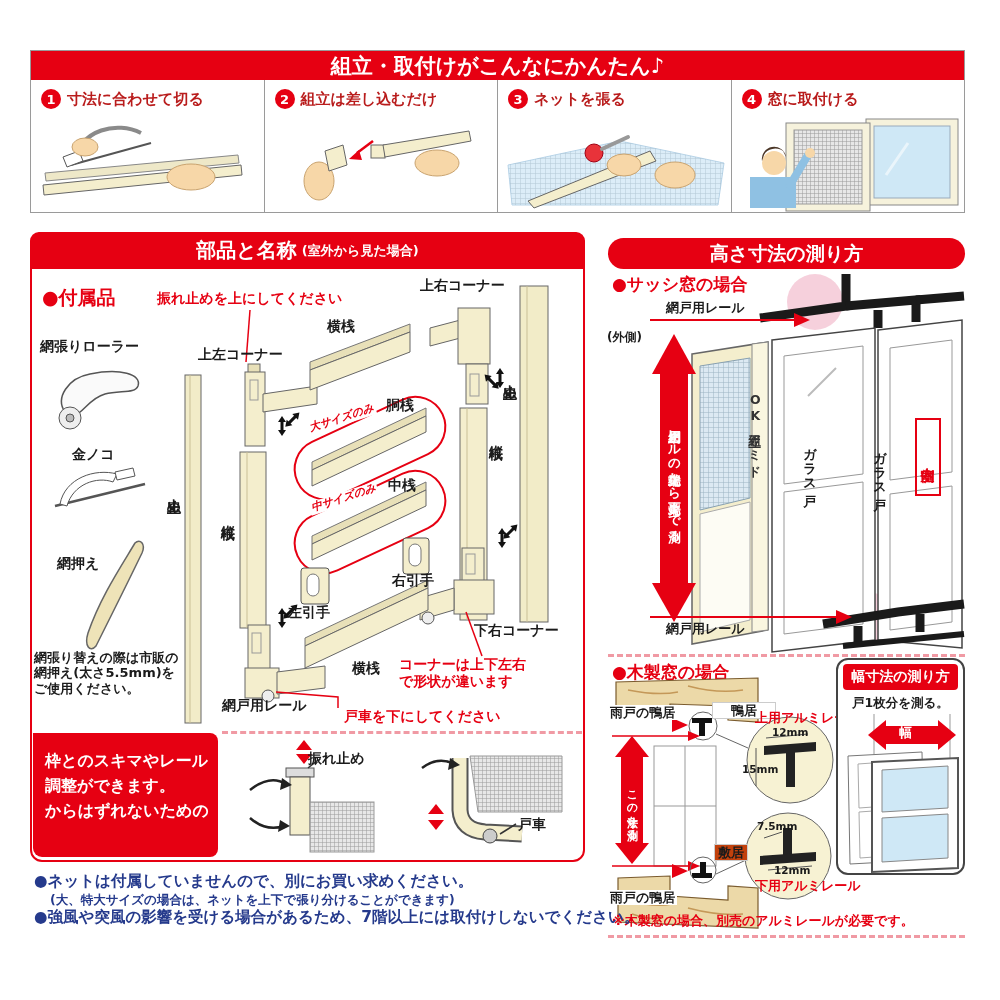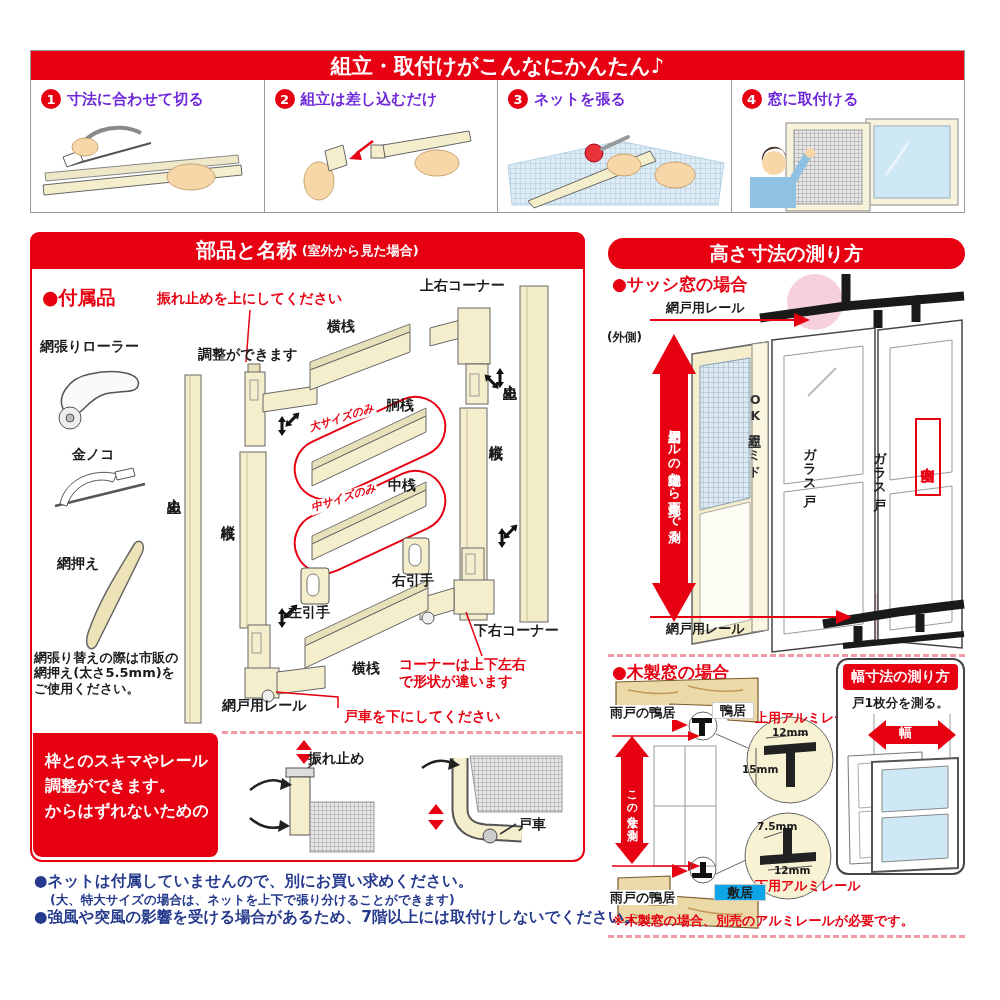--- a/index.html
+++ b/index.html
@@ -18,21 +18,21 @@
   #top-banner{left:30px;top:50px;width:935px;height:163px;border:1px solid #9a9a9a;
               box-sizing:border-box;display:flex;flex-direction:column}
   #top-title{height:29px;background:#e60012;color:#ffffff;display:flex;align-items:center;
              justify-content:center;font-size:21px;font-weight:bold}
   #step-row{flex:1;display:flex}
   .step{flex:1;border-left:1px solid #9a9a9a;position:relative;box-sizing:border-box}
   .step:first-child{border-left:none}
   .step-head{display:flex;align-items:center;gap:6px;padding:9px 0 0 10px}
   .num{min-width:20px;height:20px;border-radius:50%;background:#e60012;color:#fff;
        font-size:13px;font-weight:bold;display:inline-flex;align-items:center;justify-content:center}
-  .step-label{font-size:15px;font-weight:bold;color:#6d28d9}
+  .step-label{font-size:15px;font-weight:bold;color:#b91c1c}
 
   
   #parts-box{left:30px;top:232px;width:555px;height:630px;border:2.5px solid #e60012;
              border-radius:12px;box-sizing:border-box;background:#fff}
   #parts-title{left:30px;top:232px;width:555px;height:37px;background:#e60012;
                border-radius:9px 9px 0 0;display:flex;align-items:center;justify-content:center;
                gap:5px;color:#fff}
   #parts-title .big{font-size:20px;font-weight:bold}
   #parts-title .small{font-size:13px;font-weight:bold}
   #adjust-box{left:33px;top:733px;width:185px;height:124px;background:#e60012;
@@ -257,21 +257,21 @@
 <div class="lbl" style="left:42px;top:286px;font-size:19px"><span class="red">●付属品</span></div>
 <div class="lbl" style="left:40px;top:338px">網張りローラー</div>
 <div class="lbl" style="left:72px;top:446px">金ノコ</div>
 <div class="lbl" style="left:57px;top:555px">網押え</div>
 <div class="lbl" style="left:34px;top:650px;font-size:13px">
   <div>網張り替えの際は市販の</div>
   <div>網押え(太さ5.5mm)を</div>
   <div>ご使用ください。</div>
 </div>
 <div class="lbl red" style="left:157px;top:290px">振れ止めを上にしてください</div>
-<div class="lbl" style="left:198px;top:346px">調整ができます</div>
+<div class="lbl" style="left:198px;top:346px">上左コーナー</div>
 <div class="lbl" style="left:327px;top:318px">横桟</div>
 <div class="lbl" style="left:420px;top:277px">上右コーナー</div>
 <div class="lbl v" style="left:166px;top:488px">虫止め</div>
 <div class="lbl v" style="left:220px;top:514px">縦桟</div>
 <div class="lbl" style="left:386px;top:397px">胴桟</div>
 <div class="lbl red it" style="left:306px;top:412px;font-size:11px;transform:rotate(-18deg);background:#fff;padding:0 2px">大サイズのみ</div>
 <div class="lbl" style="left:388px;top:477px">中桟</div>
 <div class="lbl red it" style="left:308px;top:492px;font-size:11px;transform:rotate(-18deg);background:#fff;padding:0 2px">中サイズのみ</div>
 <div class="lbl" style="left:392px;top:572px">右引手</div>
 <div class="lbl" style="left:288px;top:604px">左引手</div>
@@ -437,29 +437,29 @@
     <circle cx="95" cy="210" r="13" fill="none" stroke="#666"></circle>
     <line x1="108" y1="214" x2="138" y2="200" stroke="#666"></line>
   </g>
   <g>
     <polygon points="10,218 10,262 150,268 150,228 120,226 120,240 62,236 62,216" fill="#ecd9a8" stroke="#7a5b2e" stroke-width="1.2"></polygon>
     <path d="M20,240 q26,8 44,4 M80,248 q30,8 55,6 M24,254 q18,6 30,4" stroke="#c49858" stroke-width="1.5" fill="none"></path>
   </g>
 </svg>
 
 <div class="lbl" style="left:608px;top:705px;font-size:13px;background:#fff;padding:0 2px">雨戸の鴨居</div>
-<div class="lbl" style="left:712px;top:702px;font-size:13px;background:#fff;padding:0 7px;border:1px solid #ccc">鴨居</div>
+<div class="lbl" style="left:712px;top:702px;font-size:13px;background:#fff;padding:0 18px;border:1px solid #ccc">鴨居</div>
 <div class="lbl red" style="left:755px;top:710px;font-size:13px">上用アルミレール</div>
 <div class="lbl" style="left:772px;top:726px;font-size:10.5px">12mm</div>
 <div class="lbl" style="left:742px;top:763px;font-size:10.5px">15mm</div>
 <div class="lbl v wt" style="left:621px;top:762px;width:20px;height:92px;font-size:11px;display:flex;align-items:center;justify-content:center;letter-spacing:0">この寸法を測る</div>
 <div class="lbl" style="left:757px;top:820px;font-size:10.5px">7.5mm</div>
 <div class="lbl" style="left:774px;top:864px;font-size:10.5px">12mm</div>
 <div class="lbl red" style="left:755px;top:878px;font-size:13px">下用アルミレール</div>
-<div class="lbl" style="left:714px;top:884px;font-size:13px;background:#0ea5e9;padding:0 12px;border:1px solid #ccc">敷居</div>
+<div class="lbl" style="left:714px;top:844px;font-size:13px;background:#c2410c;padding:0 3px;border:1px solid #ccc">敷居</div>
 <div class="lbl" style="left:608px;top:890px;font-size:13px;background:#fff;padding:0 2px">雨戸の鴨居</div>
 <div class="lbl red" style="left:612px;top:913px;font-size:13px">※木製窓の場合、別売のアルミレールが必要です。</div>
 
 <div id="width-box" class="abs"></div>
 <div id="width-title" class="abs">幅寸法の測り方</div>
 <div class="lbl" style="left:852px;top:696px;font-size:12.5px">戸1枚分を測る。</div>
 <svg width="129" height="217" viewBox="0 0 129 217" style="left:836px;top:658px">
   <line x1="38" y1="56" x2="38" y2="112" stroke="#999"></line>
   <line x1="114" y1="56" x2="114" y2="112" stroke="#999"></line>
   <g fill="#e60012">

